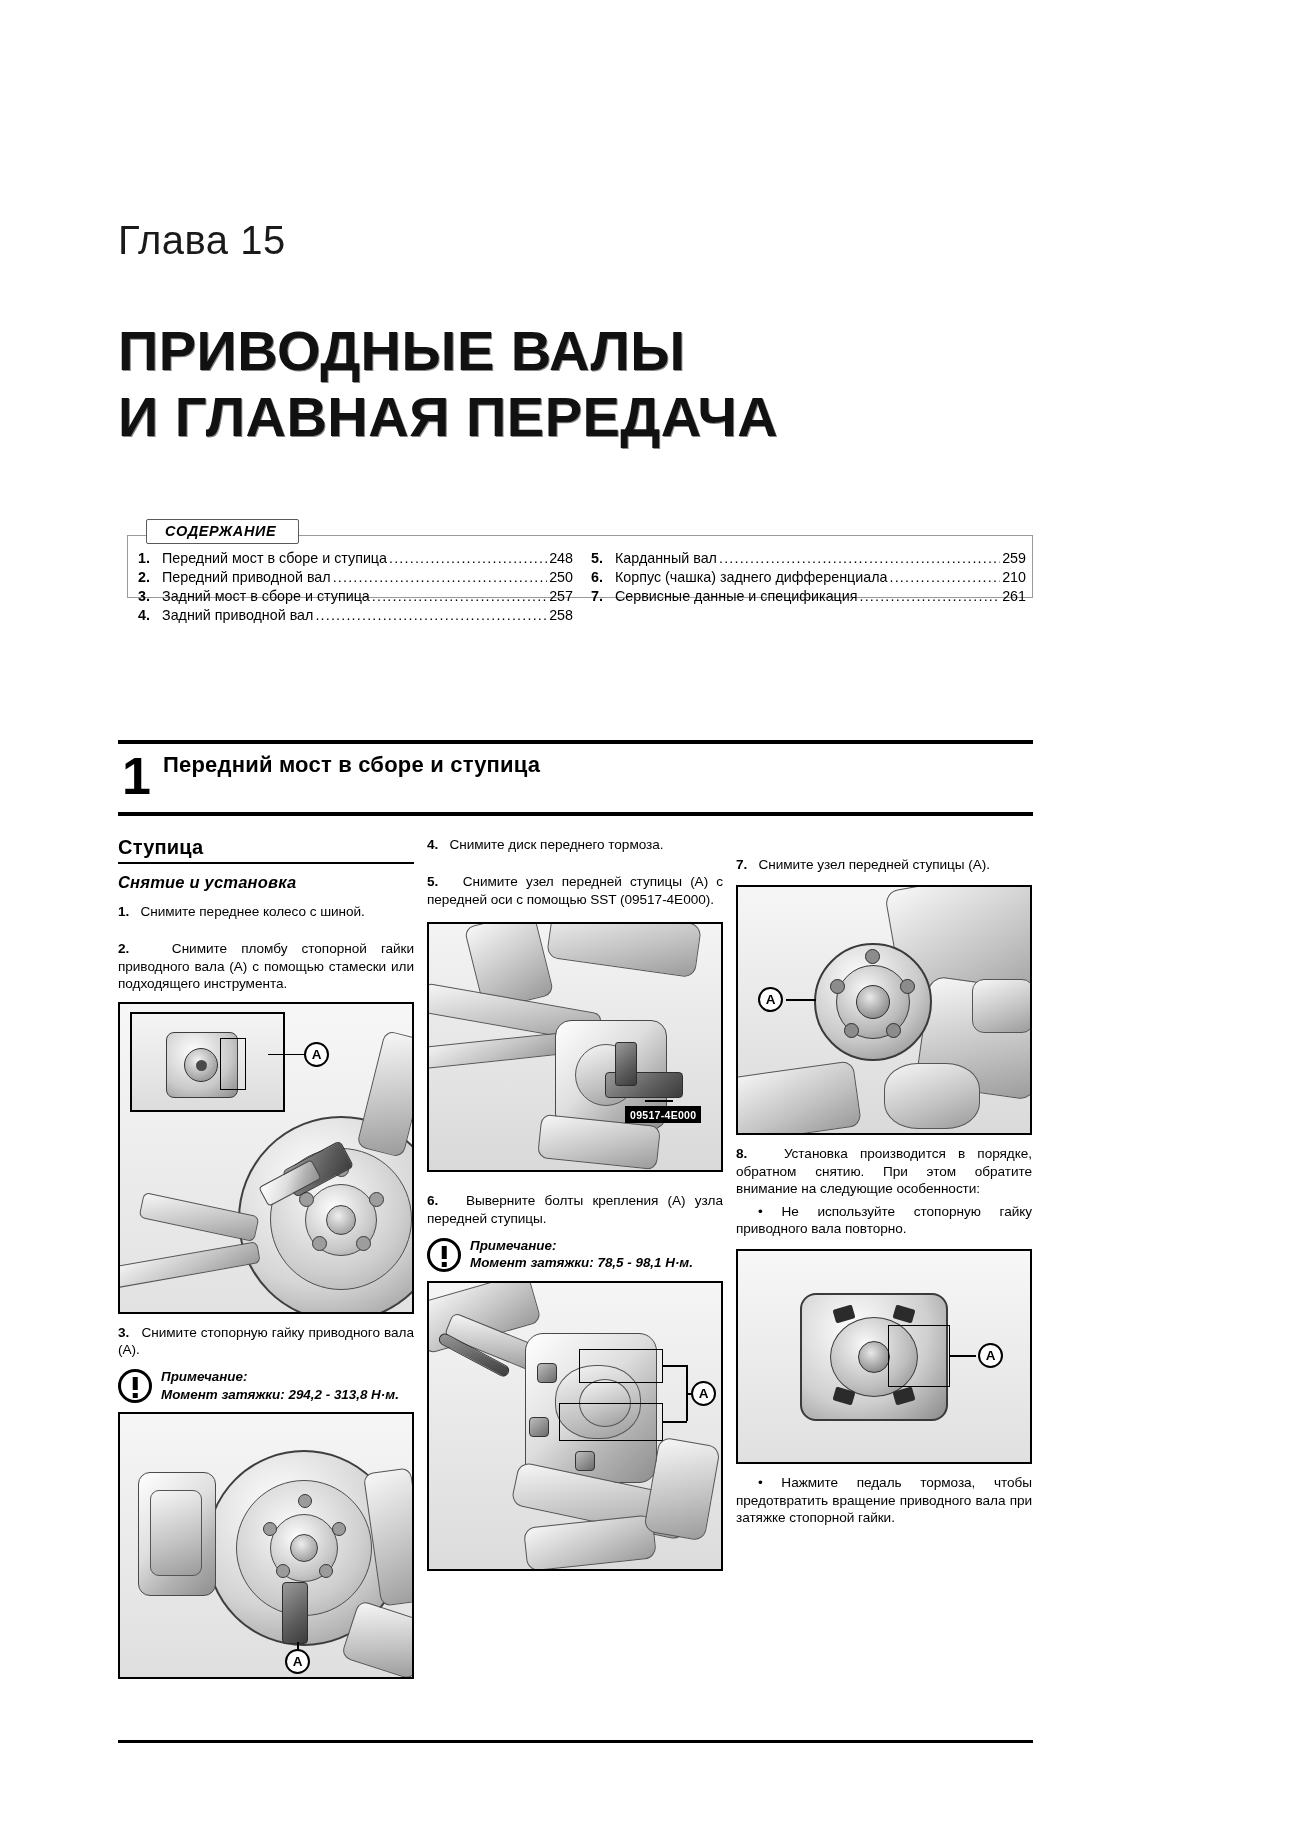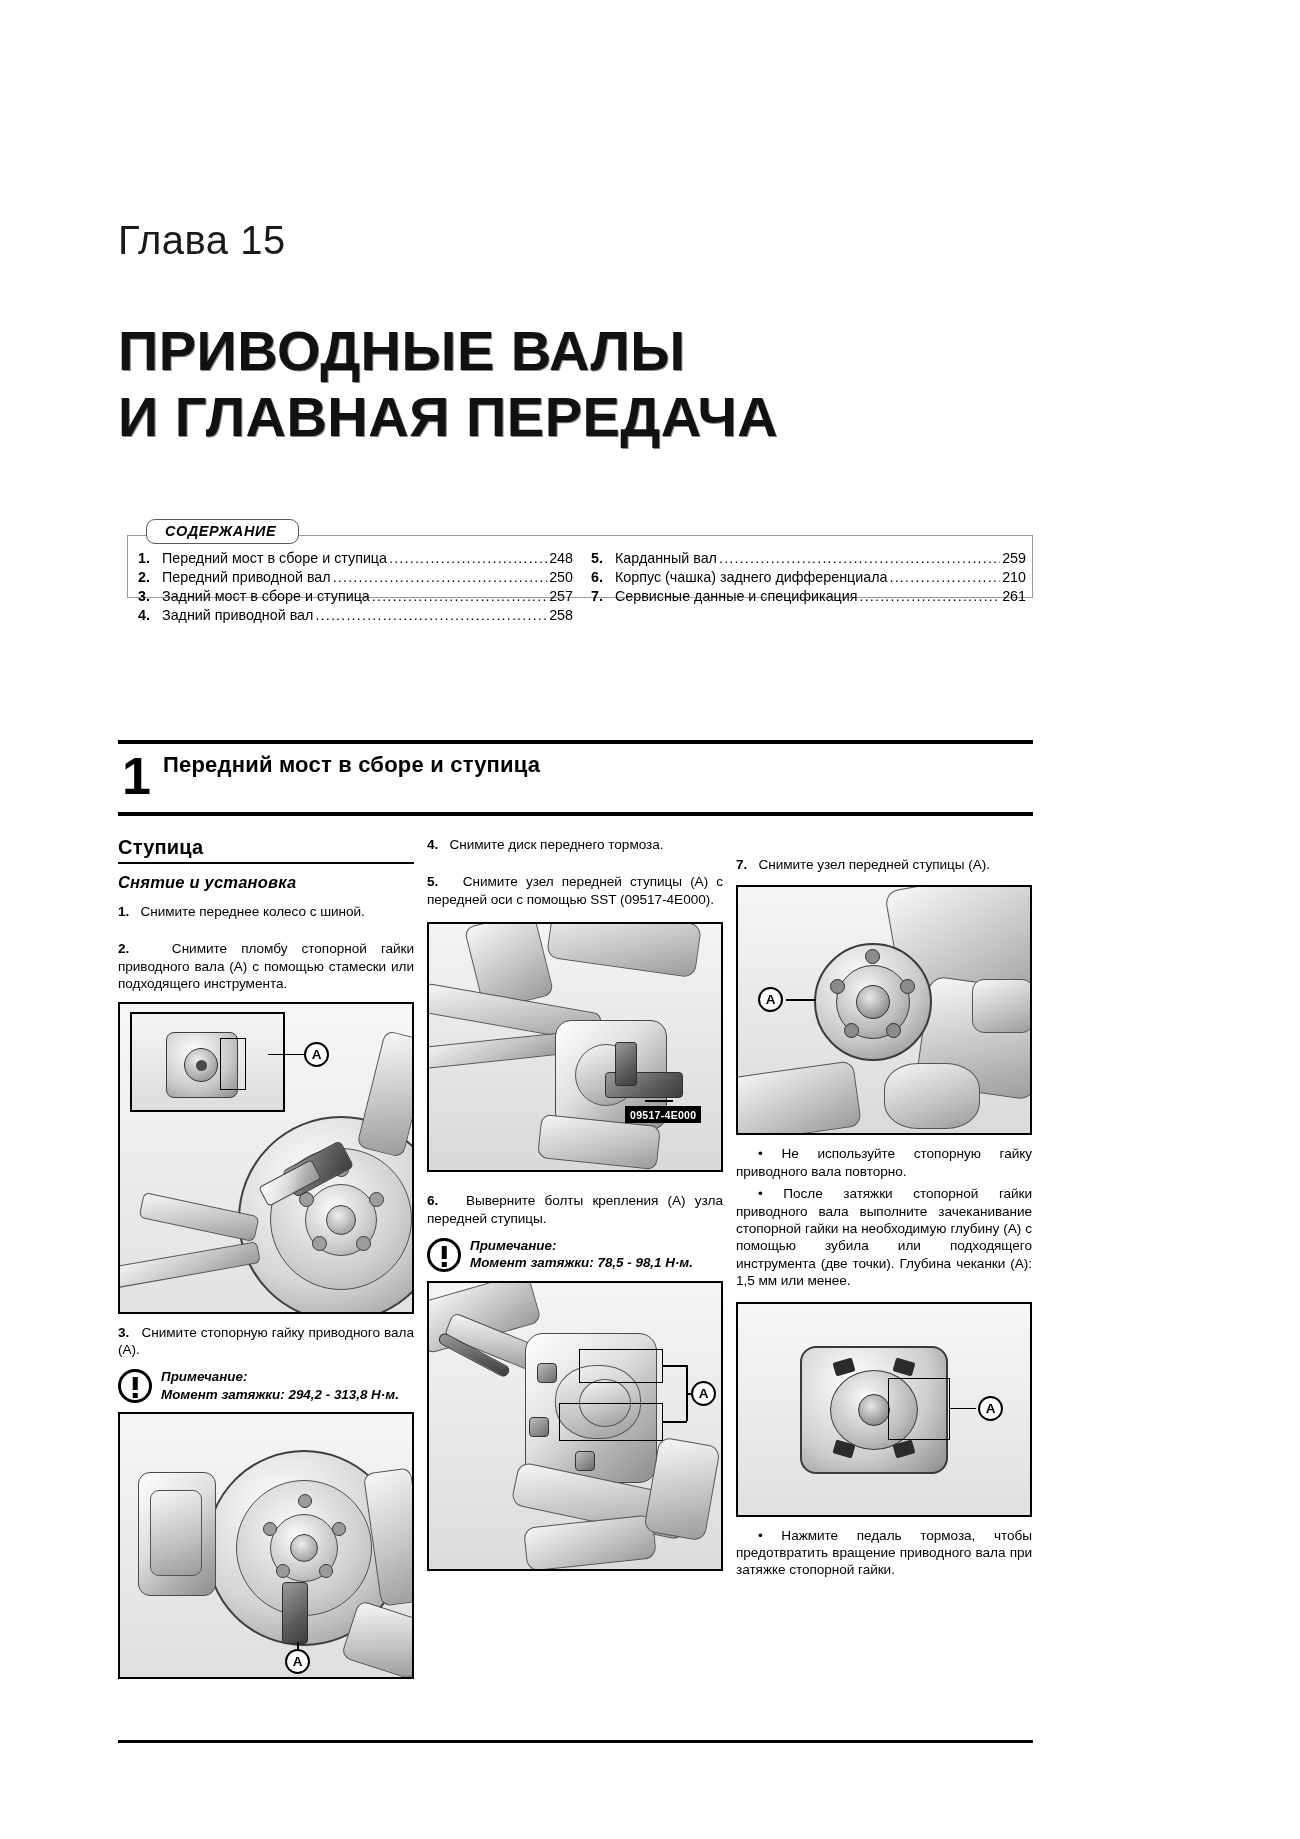--- a/index.html
+++ b/index.html
@@ -32,21 +32,21 @@
   }
   .toc-topline {
     position: absolute; left: 0; top: 0; width: 100%; height: 2px;
     border-top: 1.5px solid #9a9a9a;
   }
   .toc-tab {
     position: absolute; left: 18px; top: -16px;
     padding: 3px 22px 4px 18px;
     background: #fff;
     border: 1.5px solid #5a5a5a;
-    border-radius: 9px;
+    border-radius: 2px;
     font-size: 14.5px; font-weight: 700; font-style: italic;
     letter-spacing: 0.6px;
   }
   .toc-cols {
     position: absolute; left: 0; top: 14px; width: 100%;
     display: flex; gap: 0px;
   }
   .toc-col { width: 453px; padding-left: 10px; }
   .toc-row {
     display: flex; align-items: baseline;
@@ -414,22 +414,25 @@
 
         <div class="leader" style="left:48px;top:112px;width:30px;"></div>
         <div class="callout" style="left:20px;top:100px;">A</div>
 
         <div class="sheen-l" style="left:146px;top:176px;width:96px;height:66px;border-radius:34px/26px;"></div>
         <div class="sheen-l" style="left:-10px;top:182px;width:130px;height:66px;transform:rotate(-8deg);border-radius:12px;"></div>
         <div class="sheen-l" style="left:234px;top:92px;width:62px;height:54px;border-radius:12px;"></div>
       </div>
     </div>
 
+    <div class="step">
+      <b>8.</b>
+      &nbsp;&nbsp;<span>Установка производится в порядке, обратном снятию. При этом обратите внимание на следующие особенности:</span>
+    </div>
     <div class="bullet">• Не используйте стопорную гайку приводного вала повторно.</div>
-    <div class="bullet">• После затяжки стопорной гайки приводного вала выполните зачеканивание стопорной гайки на необходимую глубину (A) с помощью зубила или подходящего инструмента (две точки). Глубина чеканки (A): 1,5 мм или менее.</div>
 
     <div class="fig" style="height:215px;margin-top:12px;">
       <div class="fig-inner">
         <div style="position:absolute;inset:0;background:linear-gradient(180deg,#f7f7f7,#e0e0e0);"></div>
         <div style="position:absolute;left:62px;top:42px;width:148px;height:128px;border-radius:16px;background:radial-gradient(circle at 36% 28%,#ffffff,#cfcfcf 58%,#949494 94%);border:2px solid #3a3a3a;"></div>
         <div style="position:absolute;left:92px;top:66px;width:88px;height:80px;border-radius:50%;background:radial-gradient(circle at 40% 34%,#fafafa,#bdbdbd 60%,#828282);border:1.7px solid #3a3a3a;"></div>
         <div style="position:absolute;left:120px;top:90px;width:32px;height:32px;border-radius:50%;background:radial-gradient(circle at 40% 36%,#e8e8e8,#6c6c6c);border:1.6px solid #2e2e2e;"></div>
 
         <div style="position:absolute;left:96px;top:56px;width:20px;height:14px;background:#2b2b2b;border-radius:2px;transform:rotate(-16deg);"></div>
         <div style="position:absolute;left:156px;top:56px;width:20px;height:14px;background:#2b2b2b;border-radius:2px;transform:rotate(16deg);"></div>

